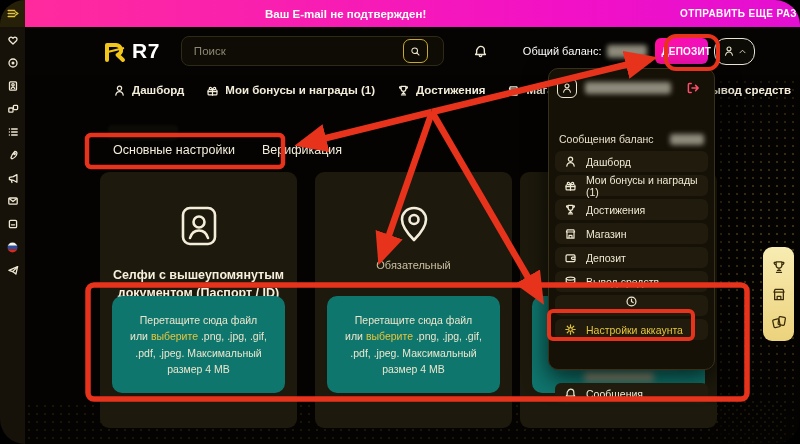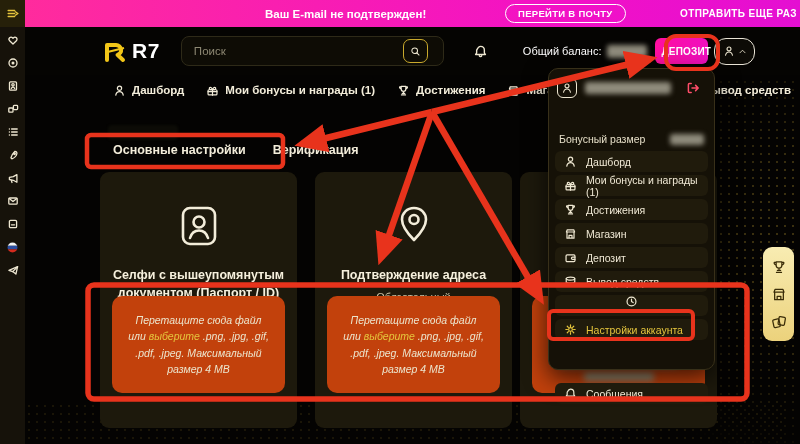--- a/index.html
+++ b/index.html
@@ -1,17 +1,17 @@
 <!DOCTYPE html>
 <html><head>
 <meta charset="utf-8">
 <style>
   html,body{margin:0;padding:0;background:#000;}
   .stage{position:relative;width:800px;height:444px;overflow:hidden;background:#040302;
-         font-family:"Liberation Sans",sans-serif;color:#efe8d2;}
+         font-family:"Liberation Sans",sans-serif;color:#efe8d2;border-radius:25px;}
   .stage *{box-sizing:border-box;}
   svg.ic{display:block;fill:none;stroke:currentColor;stroke-width:1.3;stroke-linecap:round;stroke-linejoin:round;}
 
   
   .dots{position:absolute;background-image:radial-gradient(rgba(225,185,55,.55) 1px,transparent 1.4px);
         background-size:8px 8px;pointer-events:none;}
   .dots.right{right:0;top:70px;width:235px;height:374px;opacity:.45;
         -webkit-mask-image:radial-gradient(circle at 115% 45%,#000 25%,transparent 72%);
         mask-image:radial-gradient(circle at 115% 45%,#000 25%,transparent 72%);}
   .dots.bottom{left:25px;bottom:0;width:760px;height:42px;opacity:.18;}
@@ -60,31 +60,31 @@
   .mainnav{position:absolute;left:25px;top:75px;width:560px;height:30px;display:flex;align-items:center;
         padding-left:88px;z-index:5;white-space:nowrap;}
   .nav-item{display:flex;align-items:center;gap:6px;color:#f3edda;font-size:11.5px;font-weight:bold;cursor:pointer;}
   .nav-sep{width:1px;height:14px;background:#2a2618;margin:0 11px;}
 
   .pagetitle-blur{position:absolute;left:108px;top:125px;width:70px;height:15px;background:#0c0b06;
         border-radius:4px;filter:blur(1px);z-index:4;}
 
   
   .tabs{position:absolute;left:113px;top:143px;display:flex;gap:27px;z-index:5;}
-  .tab{font-size:12.5px;font-weight:bold;color:#f3edda;cursor:pointer;}
+  .tab{font-size:12.5px;font-weight:normal;color:#f3edda;cursor:pointer;}
 
   
   .card{position:absolute;top:172px;width:197px;height:256px;background:#1d190c;border-radius:9px;
         padding:20px 12px 0;text-align:center;z-index:5;}
   .card .cicon{display:flex;justify-content:center;margin-top:8px;color:#f3edda;}
   .card .ctitle{margin-top:14px;font-size:12.5px;font-weight:bold;color:#f6f0dd;line-height:1.45;}
   .card .creq{margin-top:7px;font-size:11px;color:#c9c1a4;}
-  .upload{position:absolute;left:12px;right:12px;top:124px;height:97px;background:#c2410c;
+  .upload{position:absolute;left:12px;right:12px;top:124px;height:97px;background:#0f766e;
         border-radius:10px;display:flex;flex-direction:column;align-items:center;justify-content:center;
-        padding:0 10px;cursor:pointer;font-style:italic;}
+        padding:0 10px;cursor:pointer;}
   .upload .utxt{font-size:10.5px;line-height:1.55;color:#ece5cd;}
   .upload .choose{color:#e5c53d;}
   .blurline{position:absolute;left:50%;transform:translateX(-50%);background:#8f8b72;border-radius:3px;
         filter:blur(3px);}
 
   
   .dropdown{position:absolute;left:548px;top:68px;width:167px;height:302px;background:#151107;
         border:1px solid #383019;border-radius:10px;z-index:30;box-shadow:0 8px 24px rgba(0,0,0,.7);}
   .dd-head{position:absolute;left:8px;right:8px;top:8px;height:22px;display:flex;align-items:center;}
   .dd-avatar{width:20px;height:20px;border:1.3px solid #efe8d2;border-radius:6px;display:flex;
@@ -196,21 +196,20 @@
           <svg class="ic" width="12" height="12" viewBox="0 0 12 12">
             <path d="M1.9 6.3 10.6 2.7 8.9 10 5.7 7.6z"></path>
             <path d="M5.7 7.6 10.6 2.7"></path>
           </svg>
         </span>
     </div>
   </aside>
 
   <div class="banner">
     <span class="msg">Ваш E-mail не подтвержден!</span>
-    <button class="goto">ПЕРЕЙТИ В ПОЧТУ</button>
     <span class="resend">ОТПРАВИТЬ ЕЩЕ РАЗ</span>
     <button class="close">✕</button>
   </div>
 
   <header class="topbar">
     <div class="logo">
       <svg width="24" height="24" viewBox="0 0 24 24">
         <path d="M4 21V6h9a5 5 0 0 1 1.5 9.8L20 21" fill="none" stroke="#f2c618" stroke-width="4" stroke-linecap="round" stroke-linejoin="round"></path>
         <path d="M2.5 13.5 21 9" stroke="#f2c618" stroke-width="2.2"></path>
       </svg>
@@ -320,21 +319,20 @@
     </div>
   </section>
 
   <section class="card" style="left:315px;">
     <div class="cicon">
       <svg class="ic" width="52" height="52" viewBox="0 0 52 52" style="stroke-width:2.6;">
           <path d="M26 8c7 0 12 5 12 11.6C38 27 30 36 26 40 22 36 14 27 14 19.6 14 13 19 8 26 8z"></path>
           <circle cx="26" cy="19.5" r="4.5"></circle>
         </svg>
     </div>
-    <div class="ctitle">Подтверждение адреса</div>
     <div class="creq">Обязательный</div>
     <div class="upload">
       <div class="utxt">
         <span>Перетащите сюда файл</span><br>
         <span>или </span><span class="choose">выберите</span><span> .png, .jpg, .gif, .pdf, .jpeg. Максимальный размер 4 МВ</span>
       </div>
     </div>
   </section>
 
   <section class="card" style="left:520px;">
@@ -353,21 +351,21 @@
           </svg>
       </span>
       <span class="dd-name blurbox"></span>
       <button class="dd-logout">
         <svg class="ic" width="14" height="14" viewBox="0 0 14 14" style="stroke-width:1.5;">
             <path d="M5.2 2.5H3.4a1 1 0 0 0-1 1v7a1 1 0 0 0 1 1h1.8M6 7h6M9.6 4.4 12.2 7 9.6 9.6"></path>
           </svg>
       </button>
     </div>
     <div class="dd-balrow" style="top:62px;">
-      <span>Бонусный размер</span>
+      <span>Сообщения баланс</span>
       <span class="blurbox" style="width:34px;height:11px;"></span>
     </div>
     <div class="dd-list">
       <div class="dd-item" style="top:0;">
         <span class="dic">
             <svg class="ic" width="13" height="13" viewBox="0 0 14 14">
               <circle cx="7" cy="4.6" r="2.3"></circle>
               <path d="M3 12c.4-2.5 2-3.9 4-3.9s3.6 1.4 4 3.9"></path>
             </svg>
           </span>

